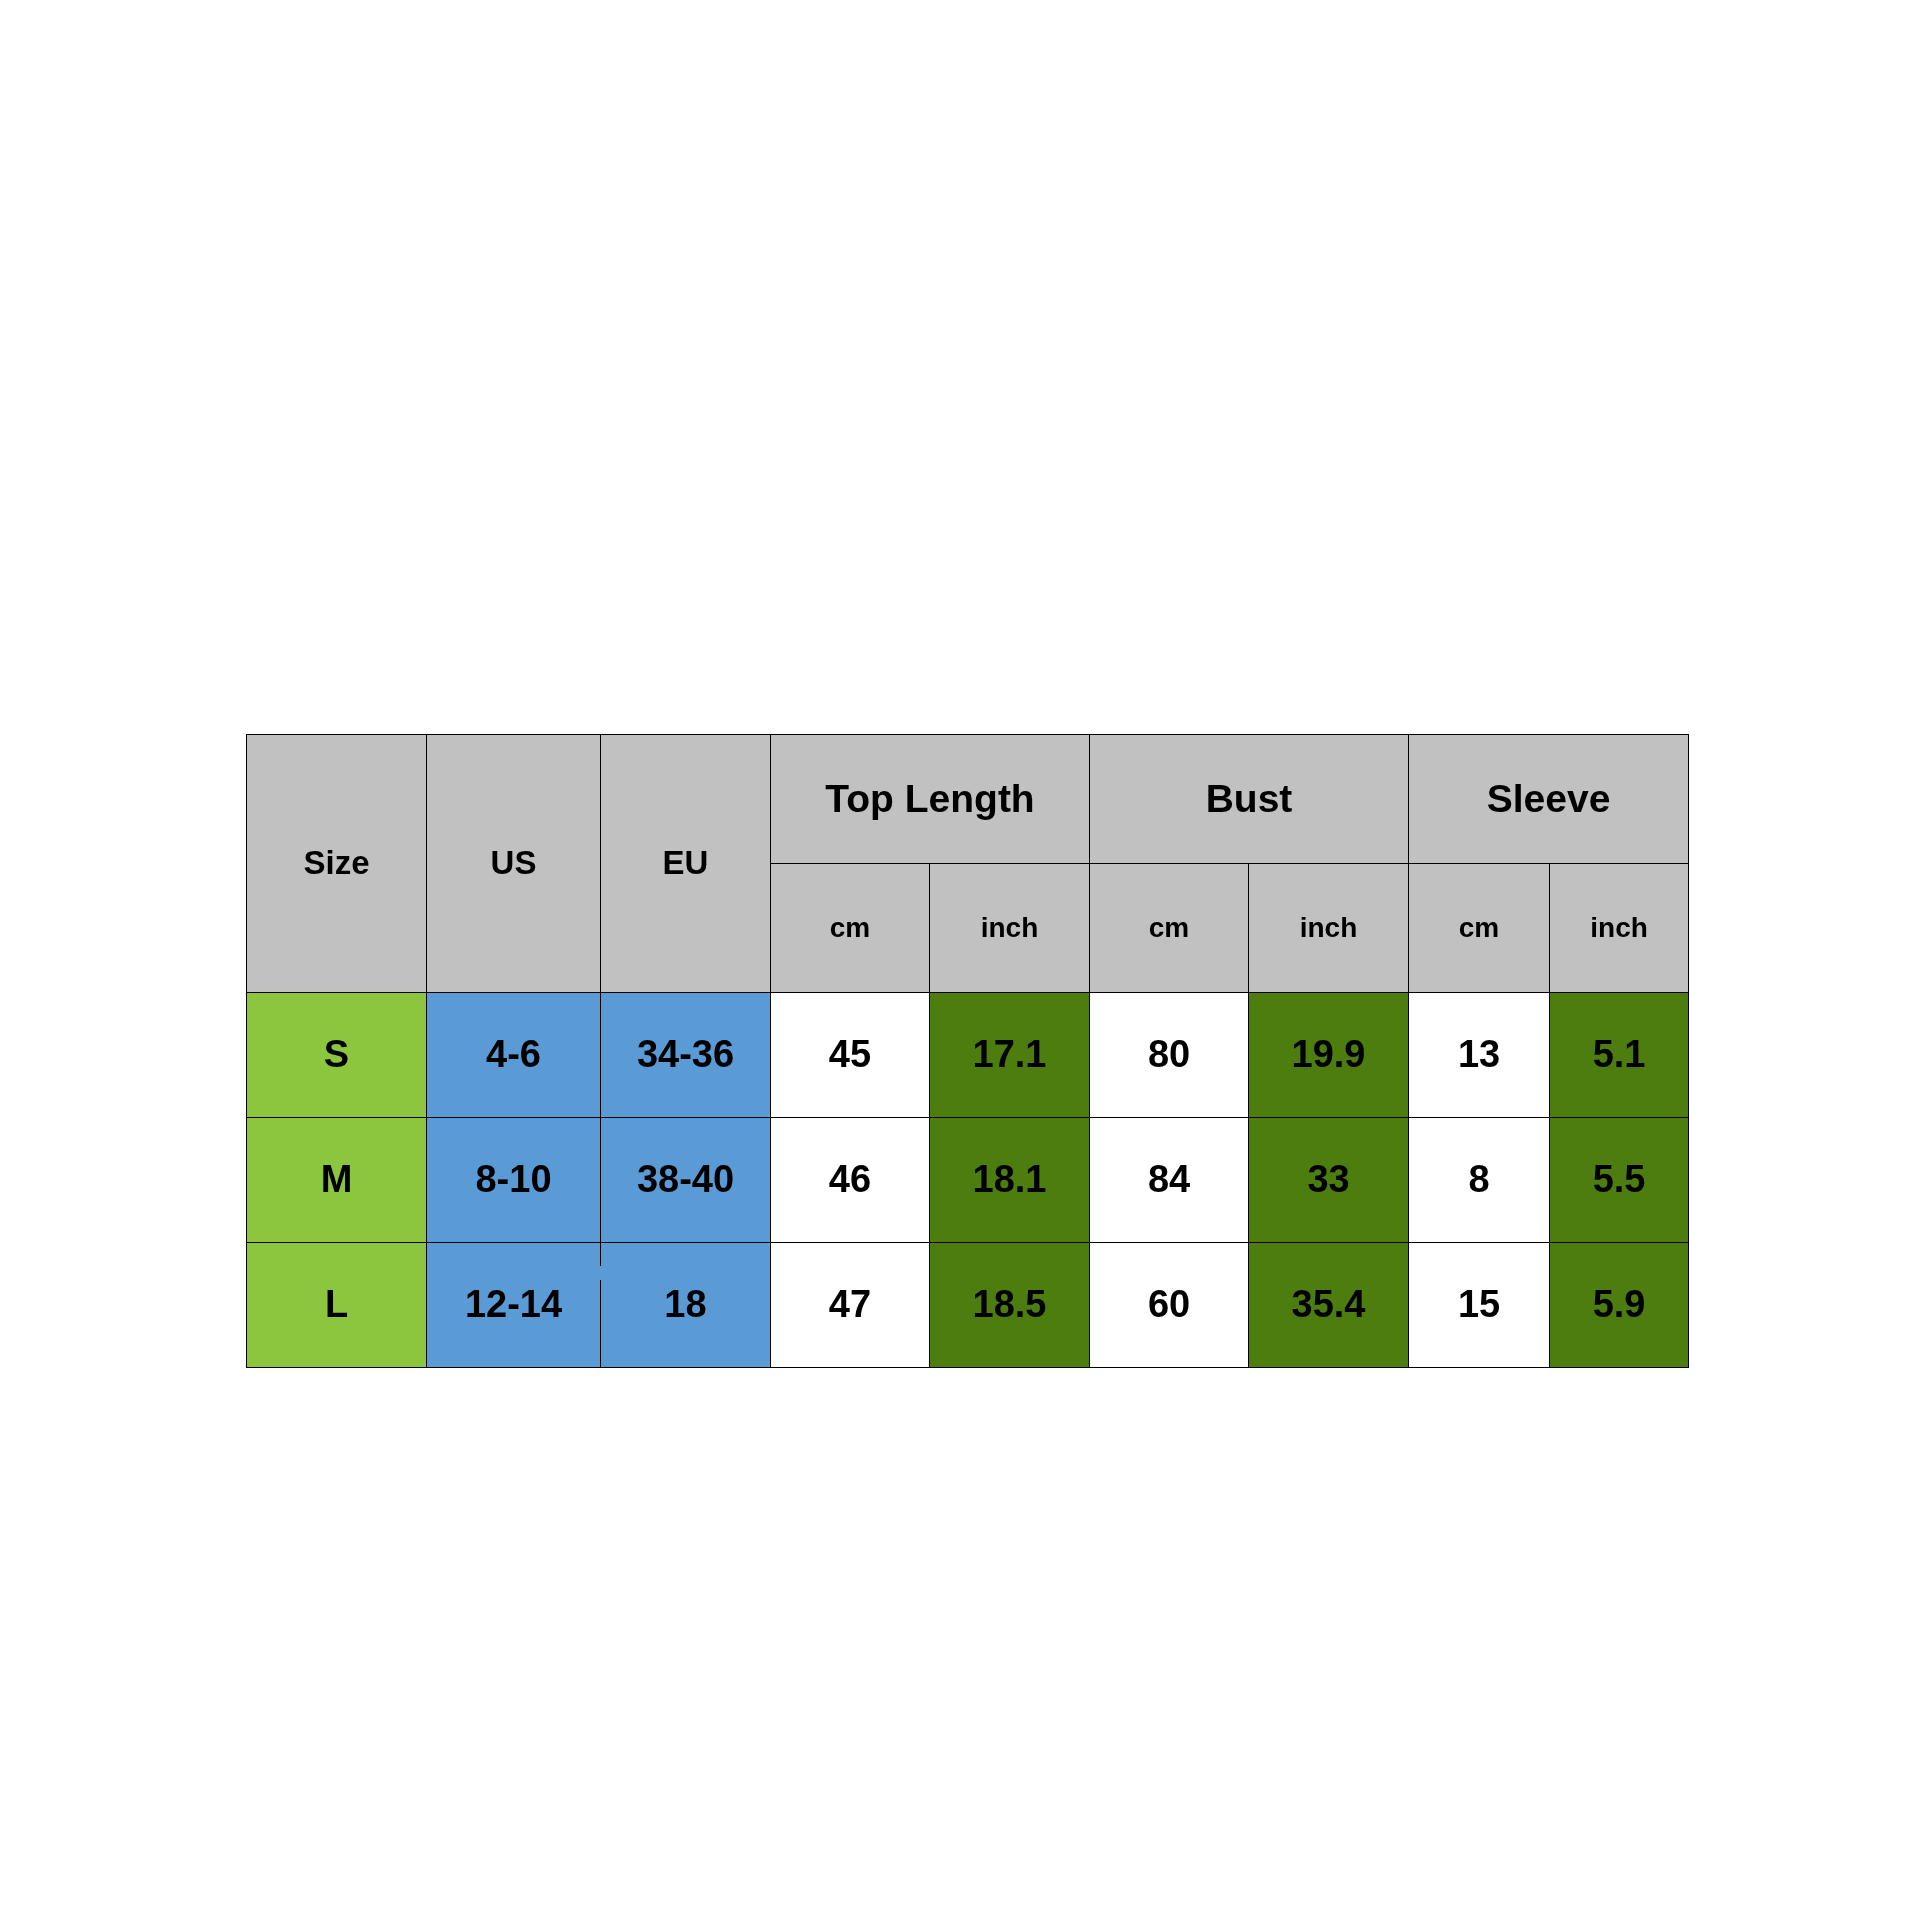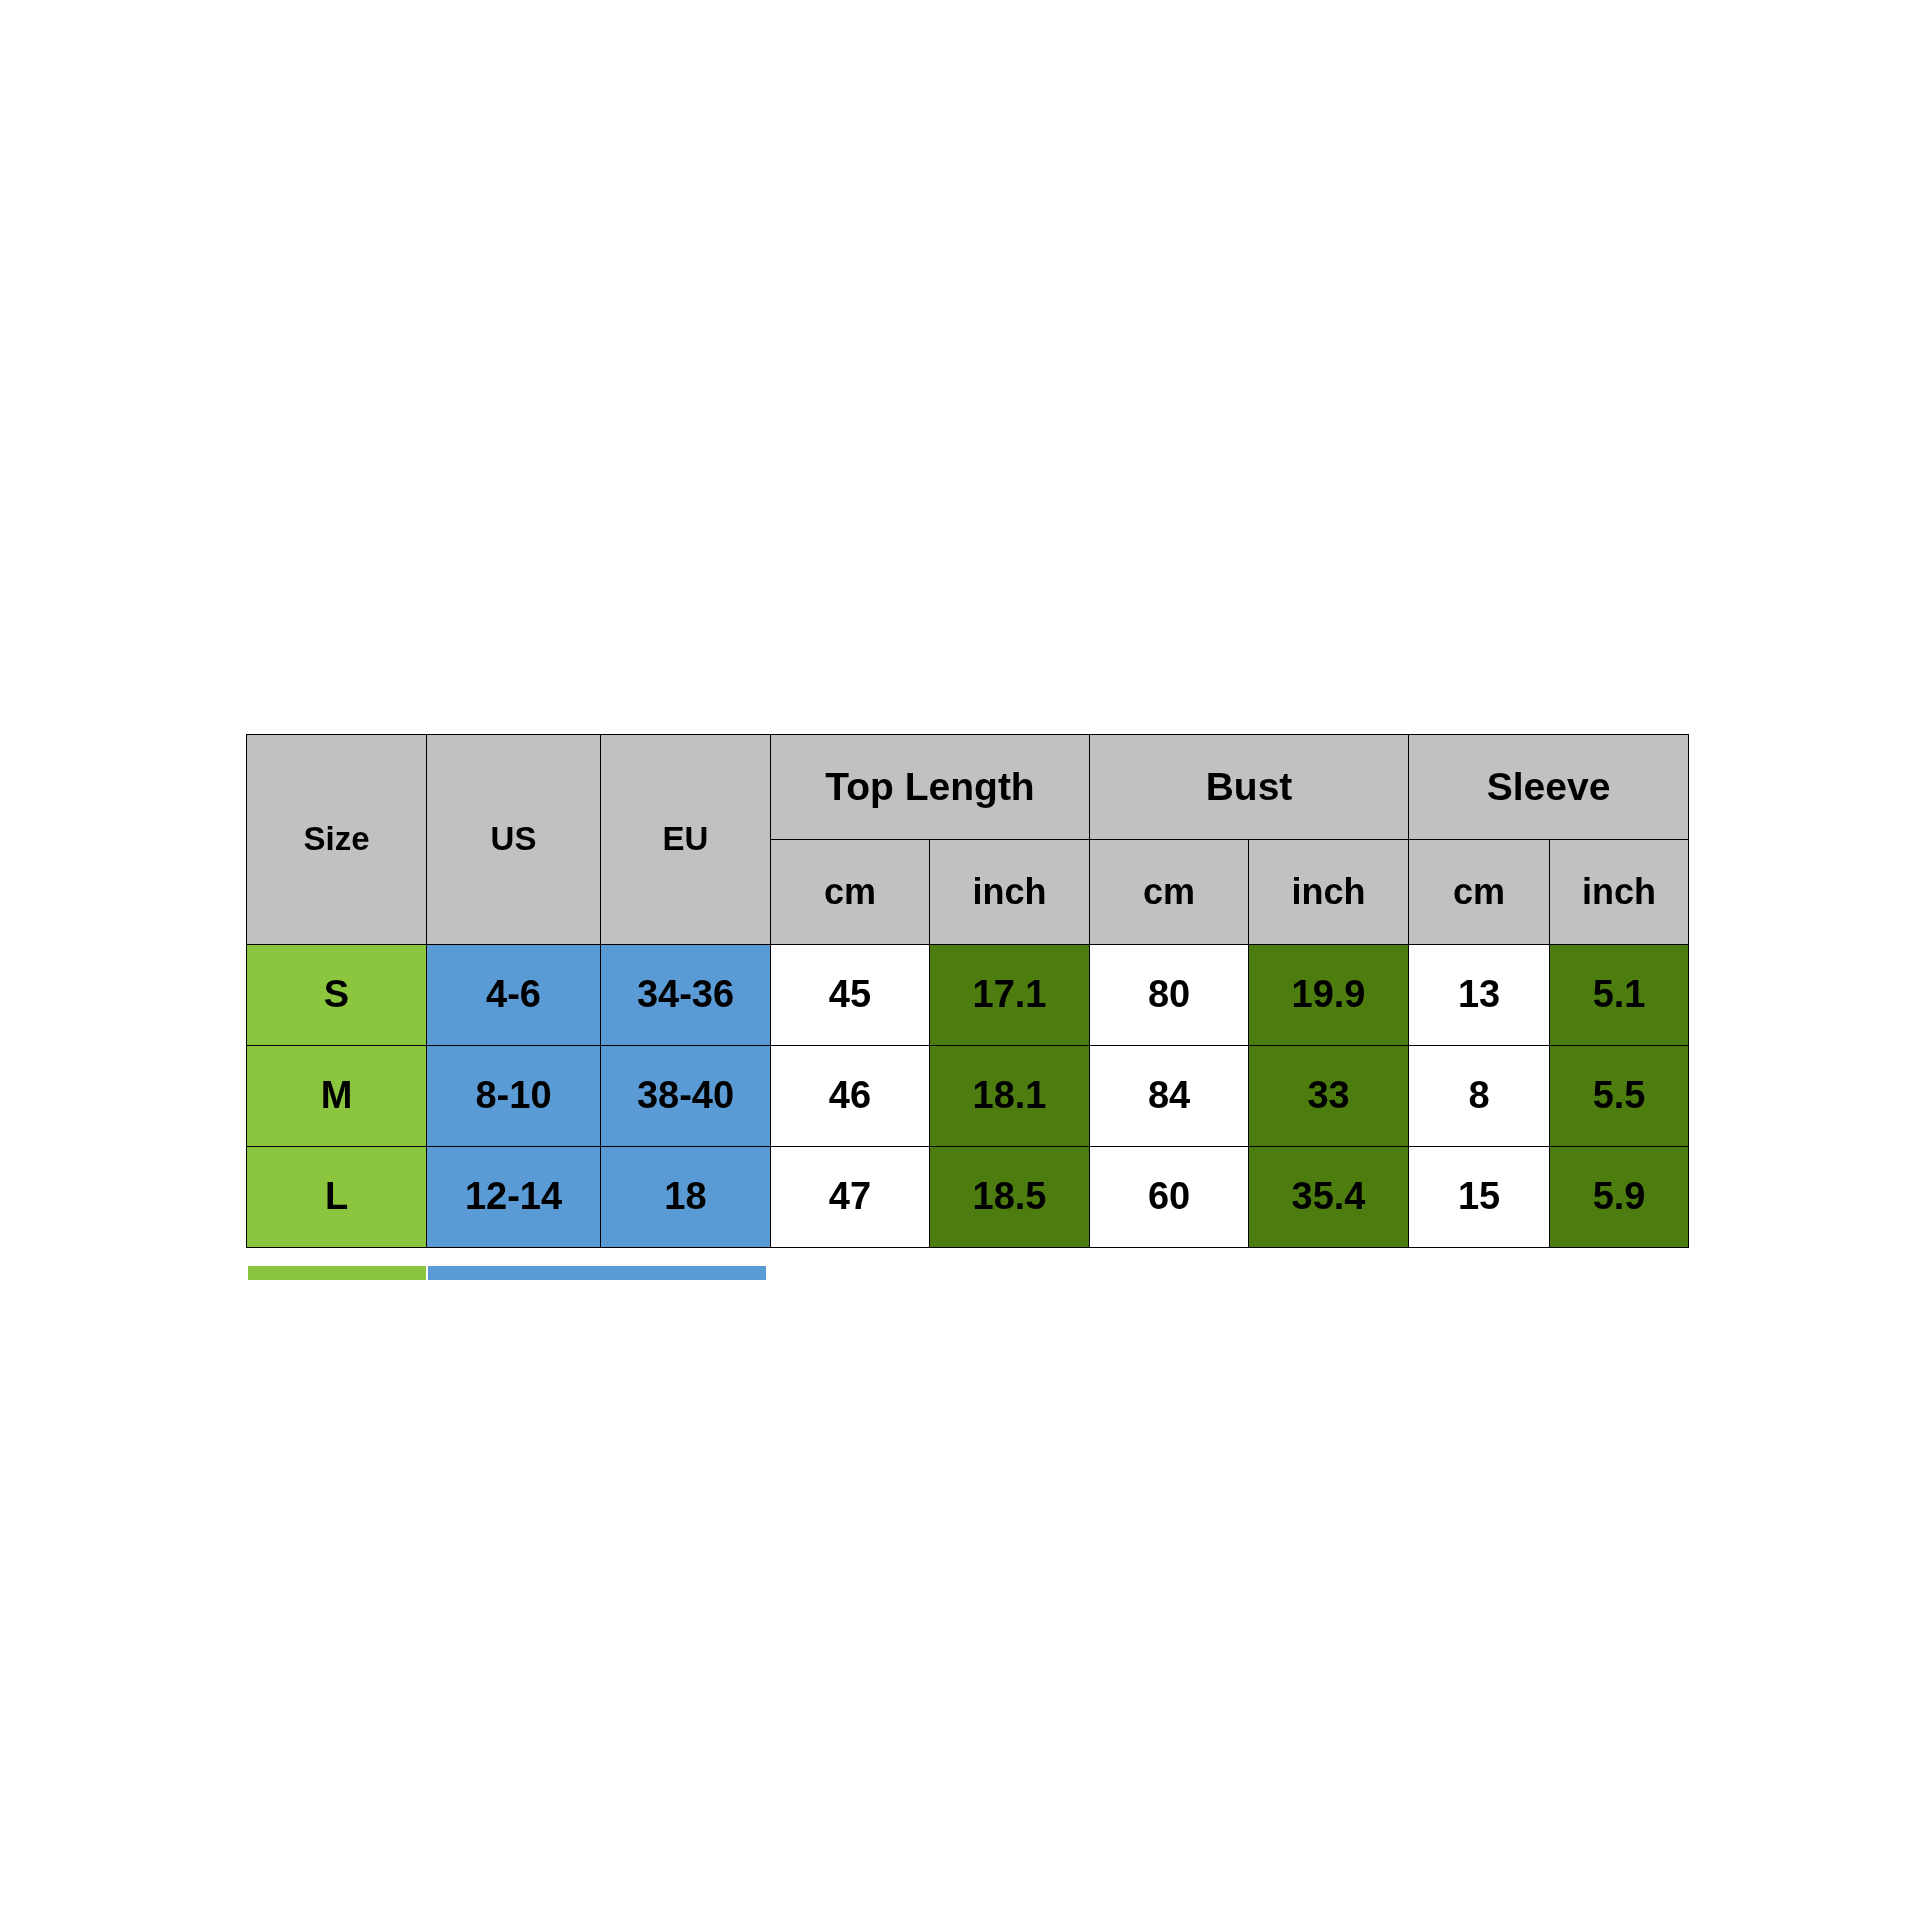--- a/index.html
+++ b/index.html
@@ -22,21 +22,21 @@
     width: 1442px;
     border-collapse: collapse;
     table-layout: fixed;
   }
 
   #size-chart td {
     border: 1.9px solid #000000;
     text-align: center;
     vertical-align: middle;
     color: #000000;
-    padding: 0;
+    padding: 12px;
     line-height: 1.05;
   }
 
   
   col.c-size   { width: 180px; }
   col.c-us     { width: 174px; }
   col.c-eu     { width: 170px; }
   col.c-tl-cm  { width: 159px; }
   col.c-tl-in  { width: 160px; }
   col.c-bu-cm  { width: 159px; }
@@ -49,21 +49,21 @@
     background: #c1c1c1;
     font-weight: bold;
   }
   .hdr-group {
     font-size: 39px;
   }
   .hdr-main {
     font-size: 33px;
   }
   .hdr-unit {
-    font-size: 36px;
+    font-size: 28px;
   }
   tr.row-grouphead td { height: 104px; }
   tr.row-unithead  td { height: 104px; }
 
   
   tr.row-body td { height: 100px; }
 
   .cell-size {
     background: #8cc63e;
     font-size: 38px;

